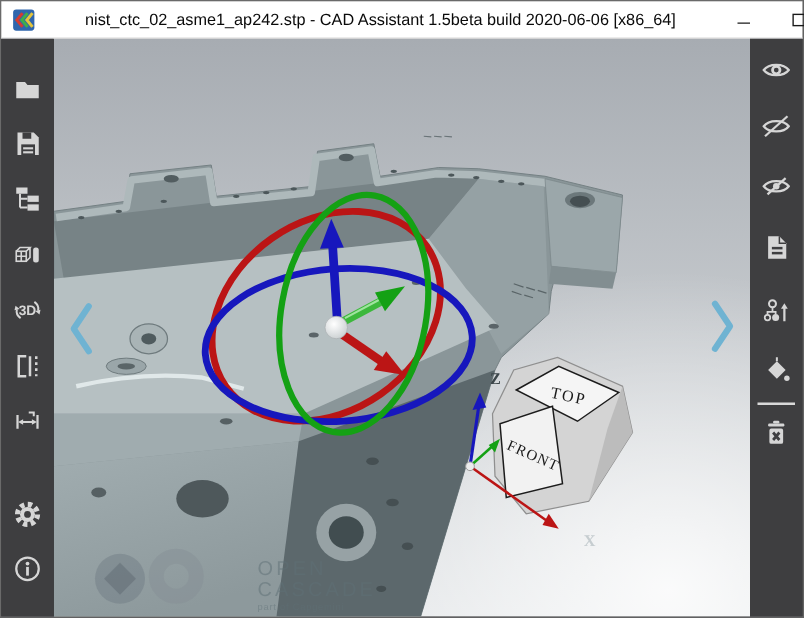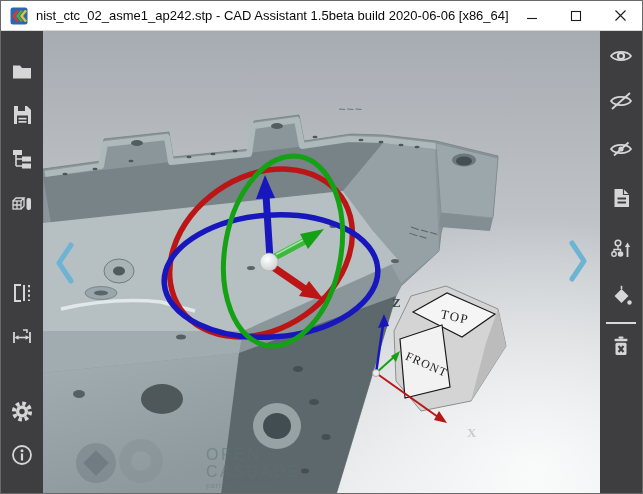--- a/index.html
+++ b/index.html
@@ -1,21 +1,21 @@
 <!DOCTYPE html>
 <html><head>
 <meta charset="utf-8">
 <style>
   html,body{margin:0;padding:0;width:643px;height:494px;overflow:hidden;
     font-family:"Liberation Sans",sans-serif;background:#888;}
   .window{position:absolute;inset:0;width:643px;height:494px;border:1px solid #6a6a6a;
     box-sizing:border-box;background:#3e3e40;}
   
   .titlebar{position:absolute;left:0;top:0;right:0;height:30px;background:#ffffff;
-    display:flex;align-items:center;border-bottom:1px solid #d8d8d8;box-sizing:border-box;}
+    display:flex;align-items:center;border-bottom:1px solid #d8d8d8;box-sizing:border-box;gap:32px;}
   .app-icon{margin-left:9px;width:18px;height:18px;flex:0 0 auto;}
   .title-text{margin-left:8px;font-size:13px;color:#0a0a0a;white-space:nowrap;}
   .win-controls{margin-left:auto;display:flex;height:100%;}
   .win-btn{width:44px;height:100%;display:flex;align-items:center;justify-content:center;
     background:transparent;border:none;cursor:pointer;}
   
   .main{position:absolute;left:0;top:30px;right:0;bottom:0;}
   .sidebar{position:absolute;top:0;bottom:0;width:42px;background:#3e3e40;}
   .sidebar.left{left:0;}
   .sidebar.right{right:0;}
@@ -242,20 +242,29 @@
       </button>
       <button class="tool-btn" style="top:151px">
         <svg width="26" height="26" viewBox="0 0 26 26">
           <g stroke="#d6d6d6" stroke-width="1.3" fill="none">
             <rect x="4" y="11" width="8" height="8"></rect>
             <path d="M4 11 L7 8 H15 L12 11 M12 19 L15 16 V8 M4 15 H12 M8 11 V19"></path>
           </g>
           <rect x="17.5" y="8" width="4.5" height="12" rx="2" fill="#d6d6d6"></rect>
         </svg>
       </button>
+      <button class="tool-btn" style="top:196px">
+        <svg width="26" height="26" viewBox="0 0 26 26">
+          <text x="13" y="17" text-anchor="middle" font-size="11" font-weight="bold" fill="#d6d6d6" font-family="Liberation Sans, sans-serif">3D</text>
+          <path d="M18.5 6.5 A9.5 7.5 0 0 1 21.5 13.5" stroke="#d6d6d6" stroke-width="1.6" fill="none"></path>
+          <polygon points="22.6,16.5 19.2,13.8 23.4,12.8" fill="#d6d6d6"></polygon>
+          <path d="M7.5 19.5 A9.5 7.5 0 0 1 4.5 12.5" stroke="#d6d6d6" stroke-width="1.6" fill="none"></path>
+          <polygon points="3.4,9.5 6.8,12.2 2.6,13.2" fill="#d6d6d6"></polygon>
+        </svg>
+      </button>
       <button class="tool-btn" style="top:241px">
         <svg width="26" height="26" viewBox="0 0 26 26">
           <path d="M12 5 H6 V21 H12" stroke="#d6d6d6" stroke-width="2" fill="none"></path>
           <line x1="15" y1="5" x2="15" y2="21" stroke="#d6d6d6" stroke-width="2"></line>
           <line x1="20" y1="5" x2="20" y2="21" stroke="#d6d6d6" stroke-width="2" stroke-dasharray="2.2,2.6"></line>
         </svg>
       </button>
       <button class="tool-btn" style="top:285px">
         <svg width="26" height="26" viewBox="0 0 26 26">
           <path d="M14 6 H18 V9" stroke="#d6d6d6" stroke-width="1.6" fill="none"></path>

